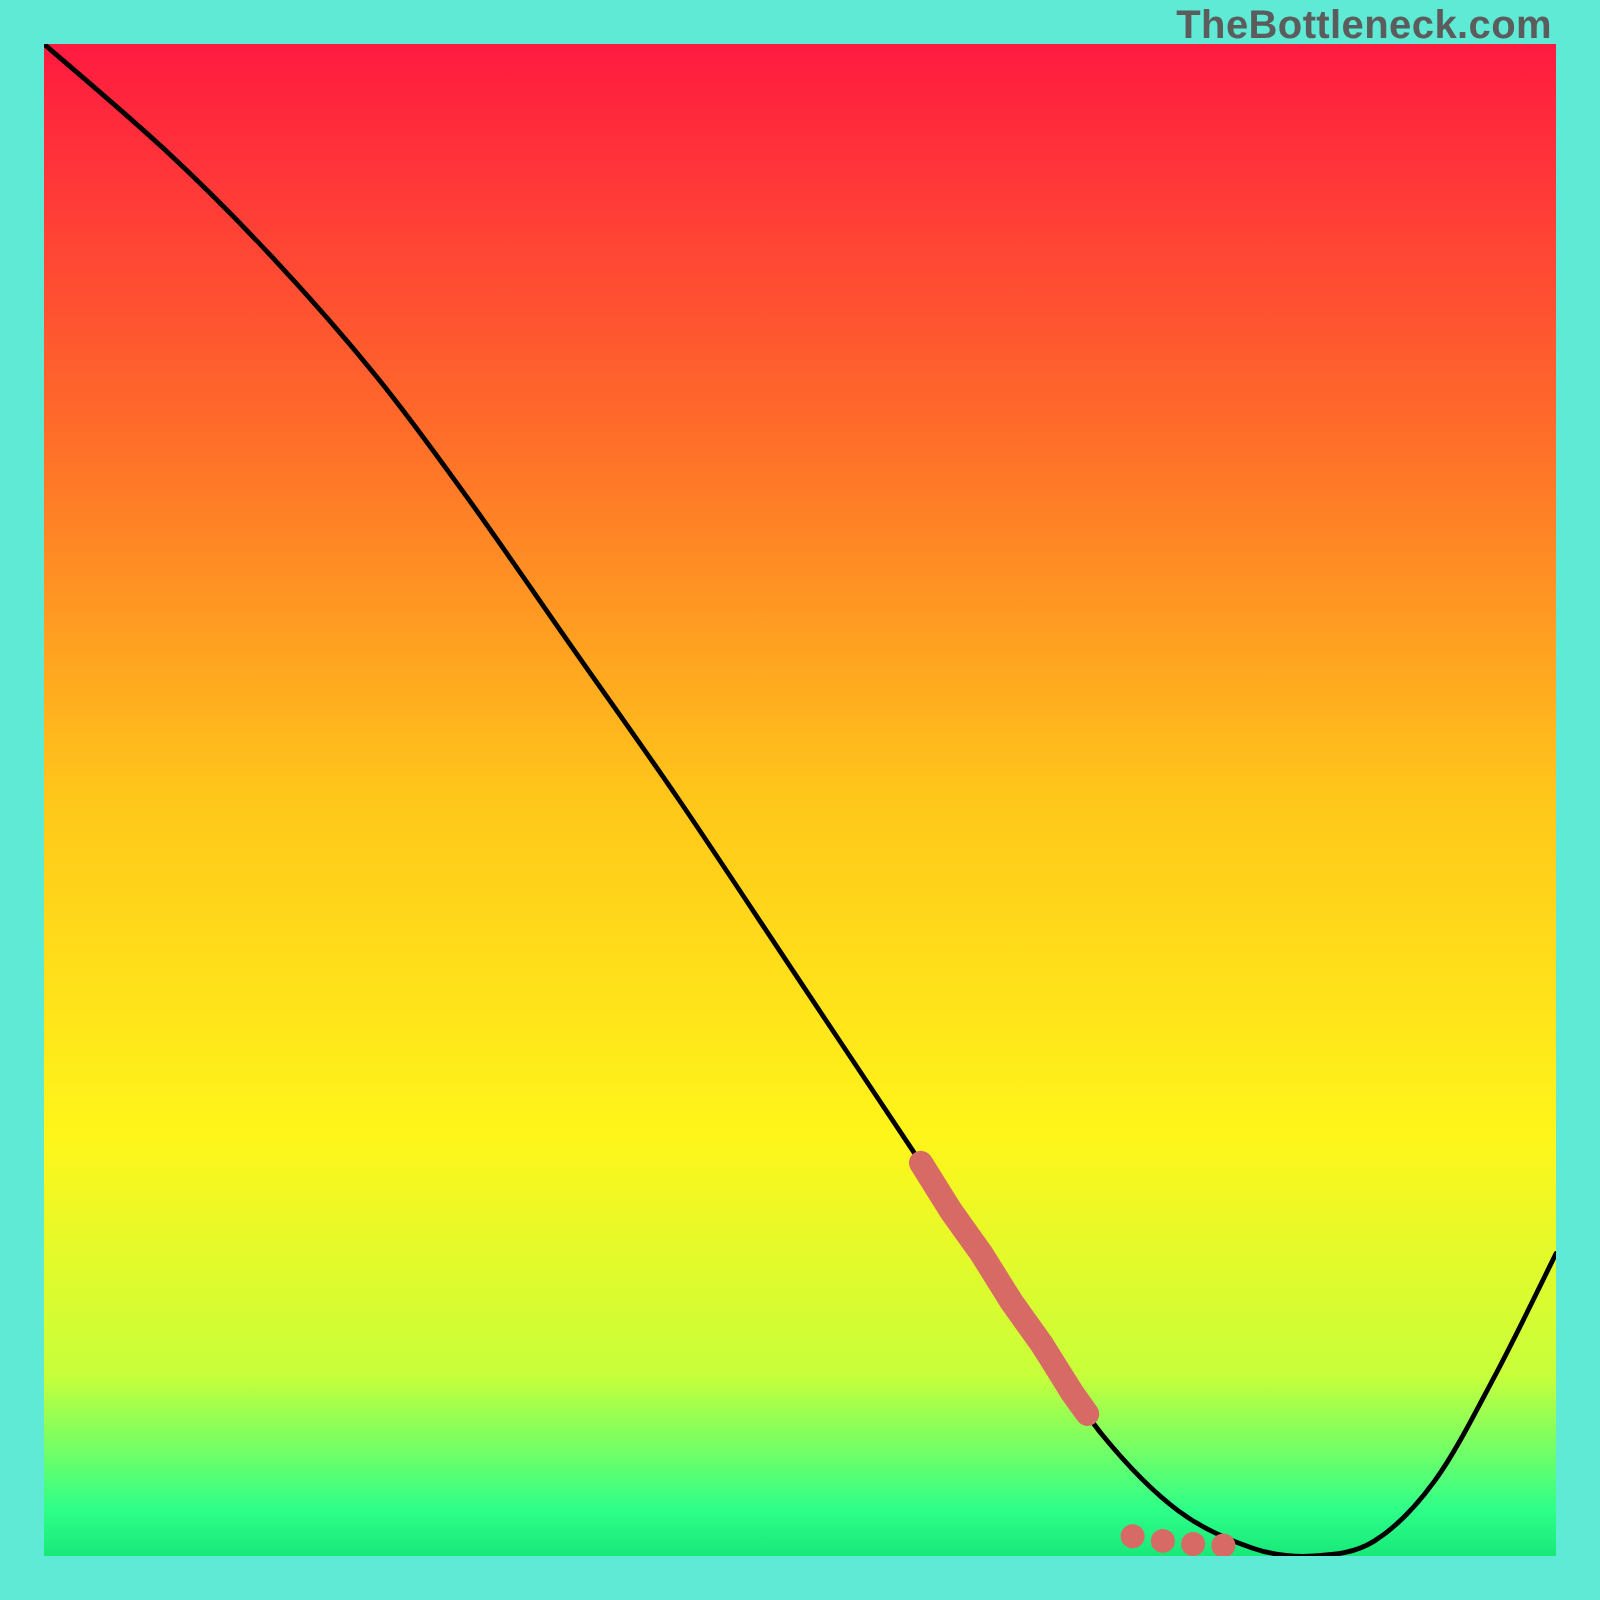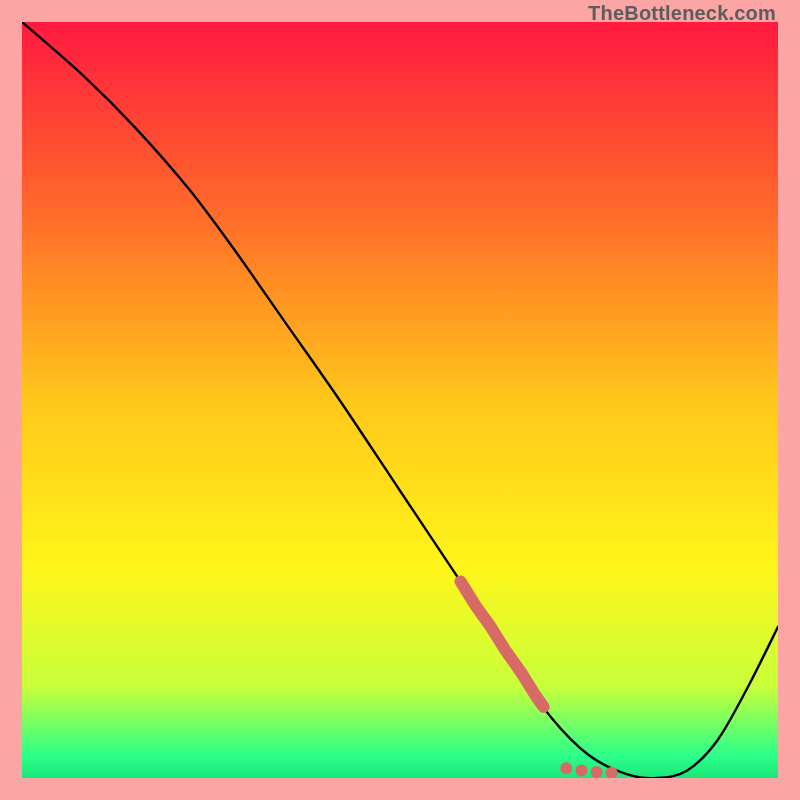--- a/index.html
+++ b/index.html
@@ -8,21 +8,21 @@
     width: 800px;
     height: 800px;
     overflow: hidden;
     background: #000;
     font-family: Arial, Helvetica, sans-serif;
   }
   .frame {
     position: relative;
     width: 800px;
     height: 800px;
-    background: #fca5a5;
+    background: #5eead4;
   }
   .plot {
     position: absolute;
     left: 22px;
     top: 22px;
     width: 756px;
     height: 756px;
     overflow: hidden;
   }
   .watermark {

